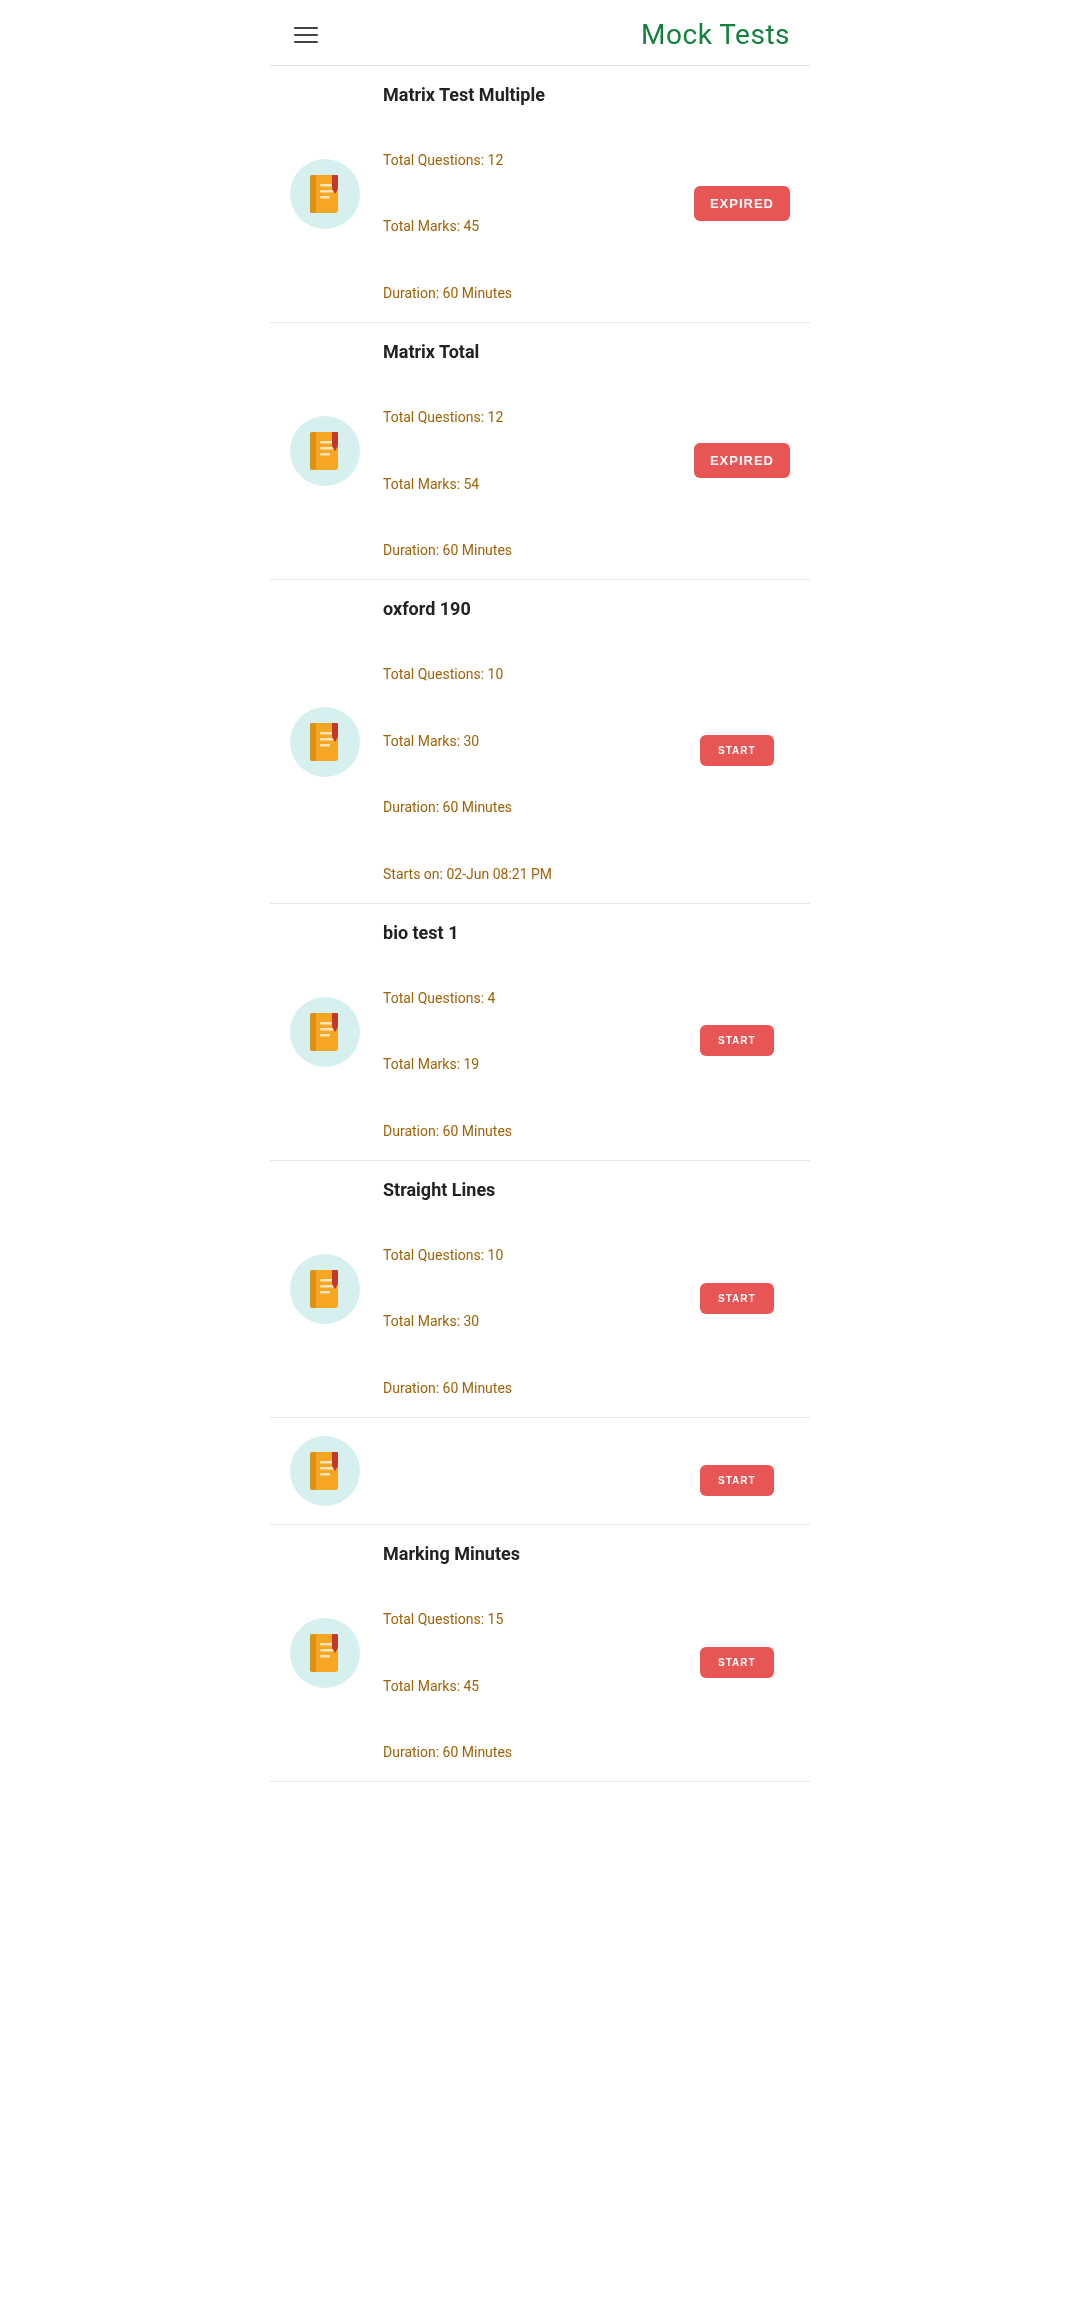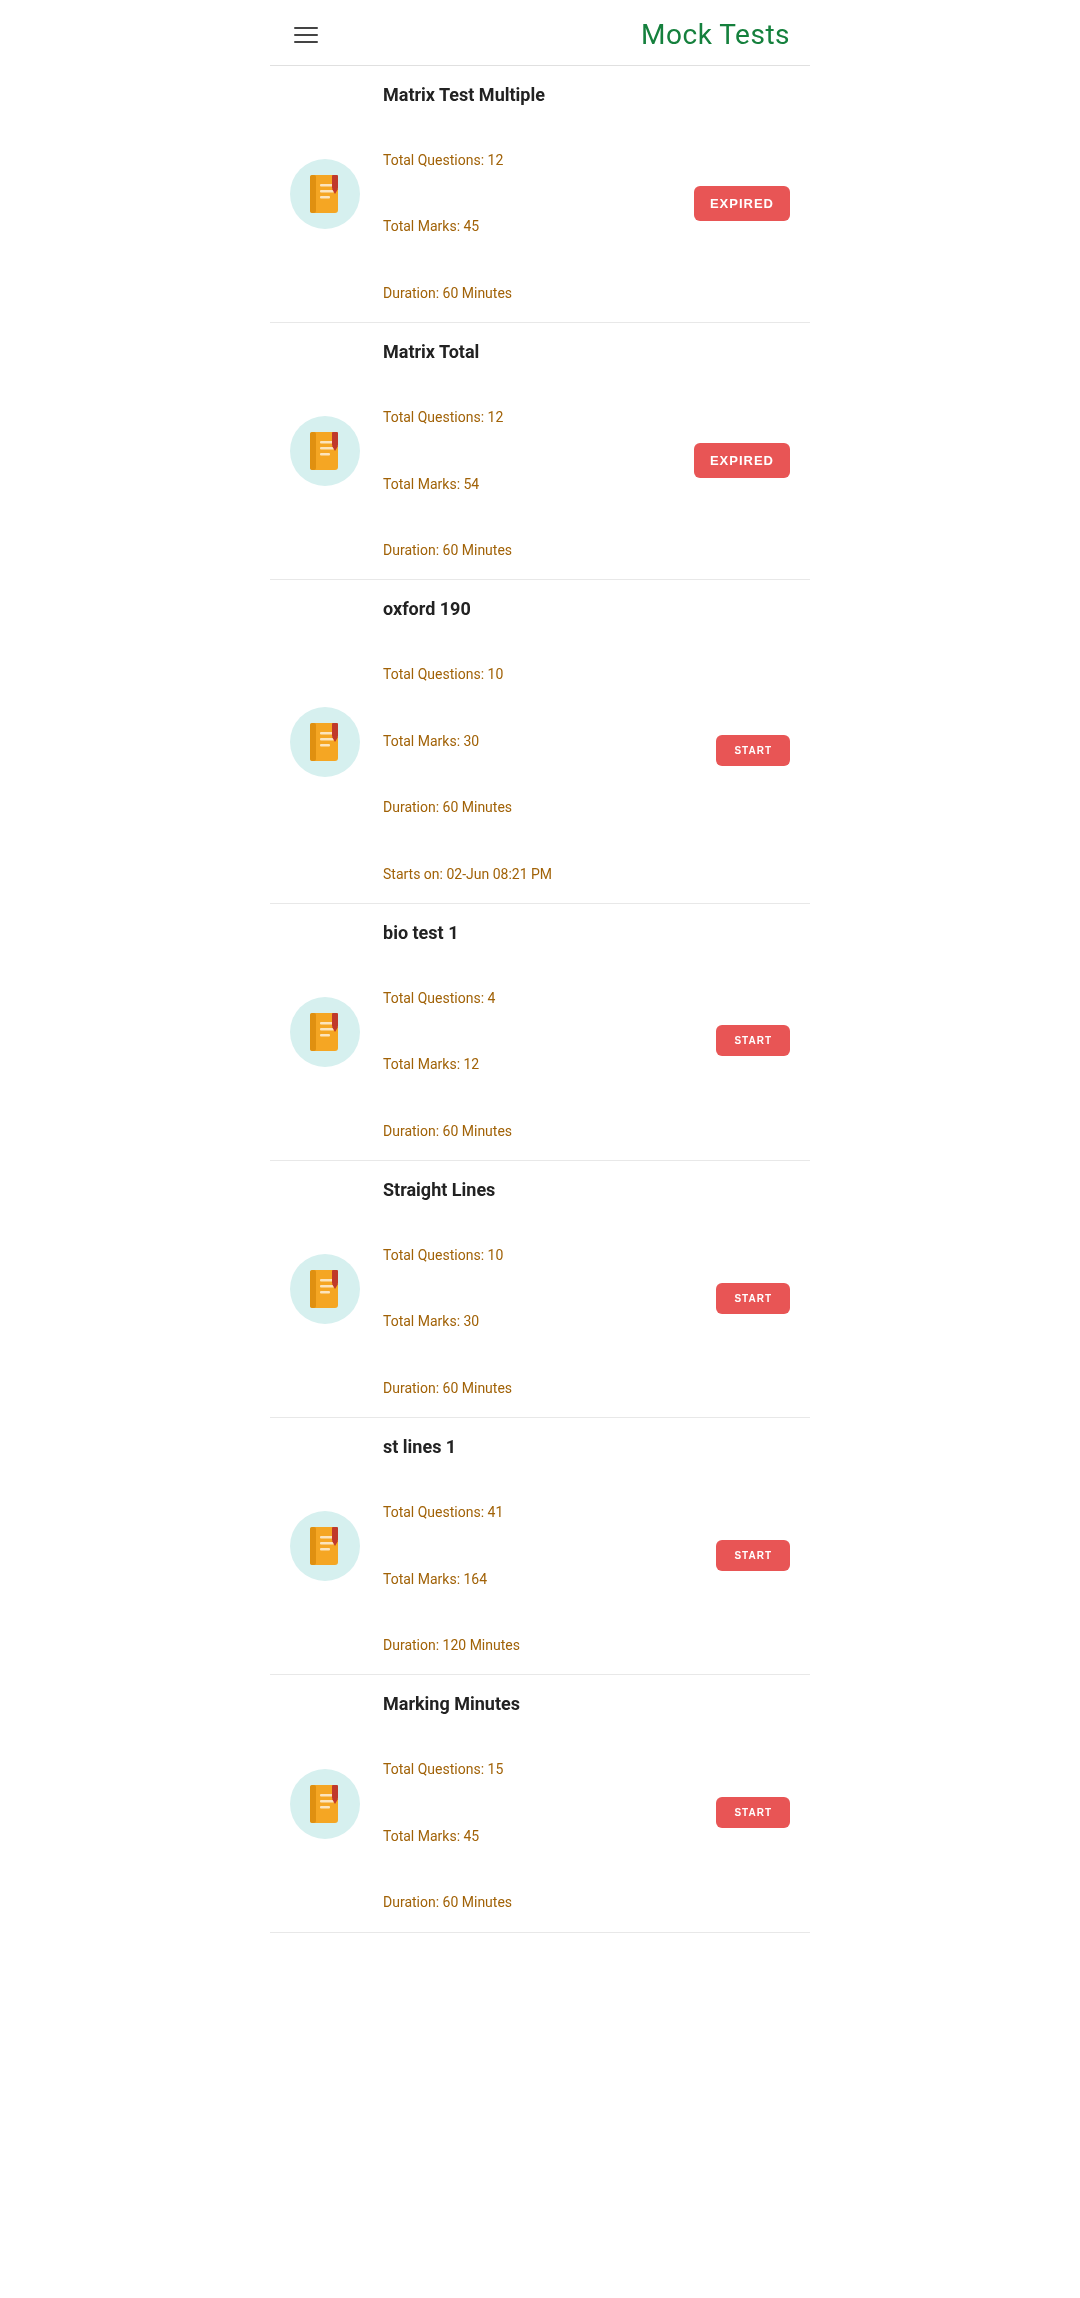--- a/index.html
+++ b/index.html
@@ -94,21 +94,20 @@
       color: #a16207;
       line-height: 1.6;
       margin-top: 44px;
     }
 
     .test-action {
       margin-left: auto;
       min-width: 90px;
       display: flex;
       align-items: center;
-      justify-content: flex-end;
       margin-top: 18px;
     }
 
     .btn-expired {
       background: #e85555;
       color: #fff;
       border: none;
       border-radius: 6px;
       padding: 10px 16px;
       font-size: 13px;
@@ -235,21 +234,21 @@
     <rect x="14" y="18" width="14" height="2.5" rx="1" fill="#fff" opacity="0.7"></rect>
     <rect x="14" y="24" width="10" height="2.5" rx="1" fill="#fff" opacity="0.7"></rect>
 
     <rect x="26" y="3" width="6" height="14" rx="1" fill="#c0392b"></rect>
     <polygon points="26,17 32,17 29,22" fill="#c0392b"></polygon>
   </svg></div>
       </div>
       <div class="test-info">
         <div class="test-name">bio test 1</div>
         <div class="test-detail">Total Questions: 4</div>
-        <div class="test-detail">Total Marks: 12</div>
+        <div class="test-detail">Total Marks: 19</div>
         <div class="test-detail">Duration: 60 Minutes</div>
       </div>
       <div class="test-action">
         <button class="btn-start">START</button>
       </div>
     </div>
     <div class="test-item">
       <div class="test-icon-container">
         <div class="book-icon"><svg width="38" height="44" viewBox="0 0 38 44" fill="none" xmlns="http://www.w3.org/2000/svg">
 
@@ -284,26 +283,20 @@
     <rect x="4" y="3" width="6" height="38" rx="2" fill="#E09010"></rect>
 
     <rect x="14" y="12" width="14" height="2.5" rx="1" fill="#fff" opacity="0.7"></rect>
     <rect x="14" y="18" width="14" height="2.5" rx="1" fill="#fff" opacity="0.7"></rect>
     <rect x="14" y="24" width="10" height="2.5" rx="1" fill="#fff" opacity="0.7"></rect>
 
     <rect x="26" y="3" width="6" height="14" rx="1" fill="#c0392b"></rect>
     <polygon points="26,17 32,17 29,22" fill="#c0392b"></polygon>
   </svg></div>
       </div>
-      <div class="test-info">
-        <div class="test-name">st lines 1</div>
-        <div class="test-detail">Total Questions: 41</div>
-        <div class="test-detail">Total Marks: 164</div>
-        <div class="test-detail">Duration: 120 Minutes</div>
-      </div>
       <div class="test-action">
         <button class="btn-start">START</button>
       </div>
     </div>
     <div class="test-item">
       <div class="test-icon-container">
         <div class="book-icon"><svg width="38" height="44" viewBox="0 0 38 44" fill="none" xmlns="http://www.w3.org/2000/svg">
 
     <rect x="4" y="3" width="28" height="38" rx="3" fill="#F5A623"></rect>
 

